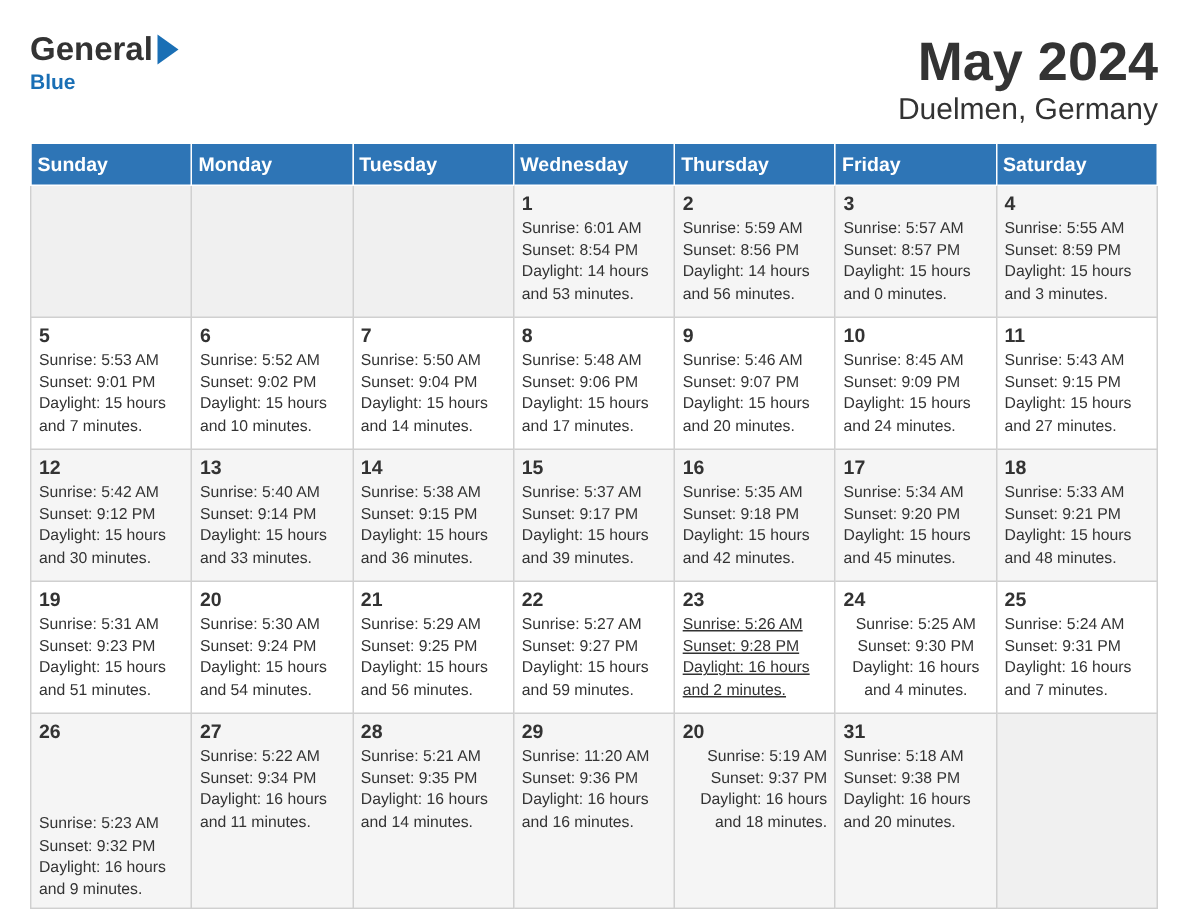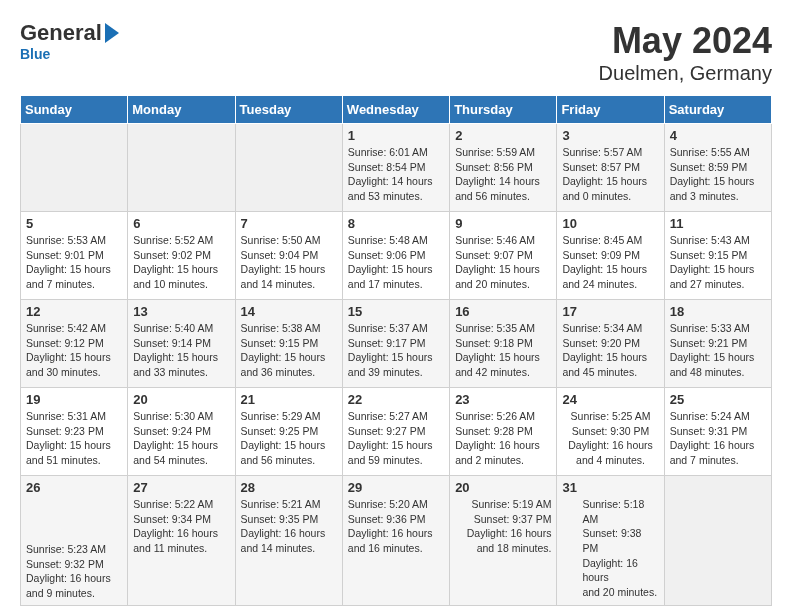--- a/index.html
+++ b/index.html
@@ -289,21 +289,21 @@
         </td>
         <td>
           <div class="day-num">22</div>
           <div class="day-info" style="white-space: pre-line;">Sunrise: 5:27 AM
 Sunset: 9:27 PM
 Daylight: 15 hours
 and 59 minutes.</div>
         </td>
         <td>
           <div class="day-num">23</div>
-          <div class="day-info" style="white-space: pre-line;">Sunrise: 5:26 AM
+          <div class="day-info" style="white-space: pre-line; text-decoration: underline;">Sunrise: 5:26 AM
 Sunset: 9:28 PM
 Daylight: 16 hours
 and 2 minutes.</div>
         </td>
         <td>
           <div class="day-num">24</div>
           <div class="day-info" style="white-space: pre-line; text-align: center;">Sunrise: 5:25 AM
 Sunset: 9:30 PM
 Daylight: 16 hours
 and 4 minutes.</div>
@@ -333,35 +333,35 @@
         </td>
         <td>
           <div class="day-num">28</div>
           <div class="day-info" style="white-space: pre-line;">Sunrise: 5:21 AM
 Sunset: 9:35 PM
 Daylight: 16 hours
 and 14 minutes.</div>
         </td>
         <td>
           <div class="day-num">29</div>
-          <div class="day-info" style="white-space: pre-line;">Sunrise: 5:20 AM
+          <div class="day-info" style="white-space: pre-line;">Sunrise: 11:20 AM
 Sunset: 9:36 PM
 Daylight: 16 hours
 and 16 minutes.</div>
         </td>
         <td>
           <div class="day-num">20</div>
           <div class="day-info" style="white-space: pre-line; text-align: right;">Sunrise: 5:19 AM
 Sunset: 9:37 PM
 Daylight: 16 hours
 and 18 minutes.</div>
         </td>
         <td>
           <div class="day-num">31</div>
-          <div class="day-info" style="white-space: pre-line; margin-left: 20px;">Sunrise: 5:18 AM
+          <div class="day-info" style="white-space: pre-line;">Sunrise: 5:18 AM
 Sunset: 9:38 PM
 Daylight: 16 hours
 and 20 minutes.</div>
         </td>
         <td class="empty-cell"></td>
       </tr>
     </tbody>
 </table>
 
 </body></html>

